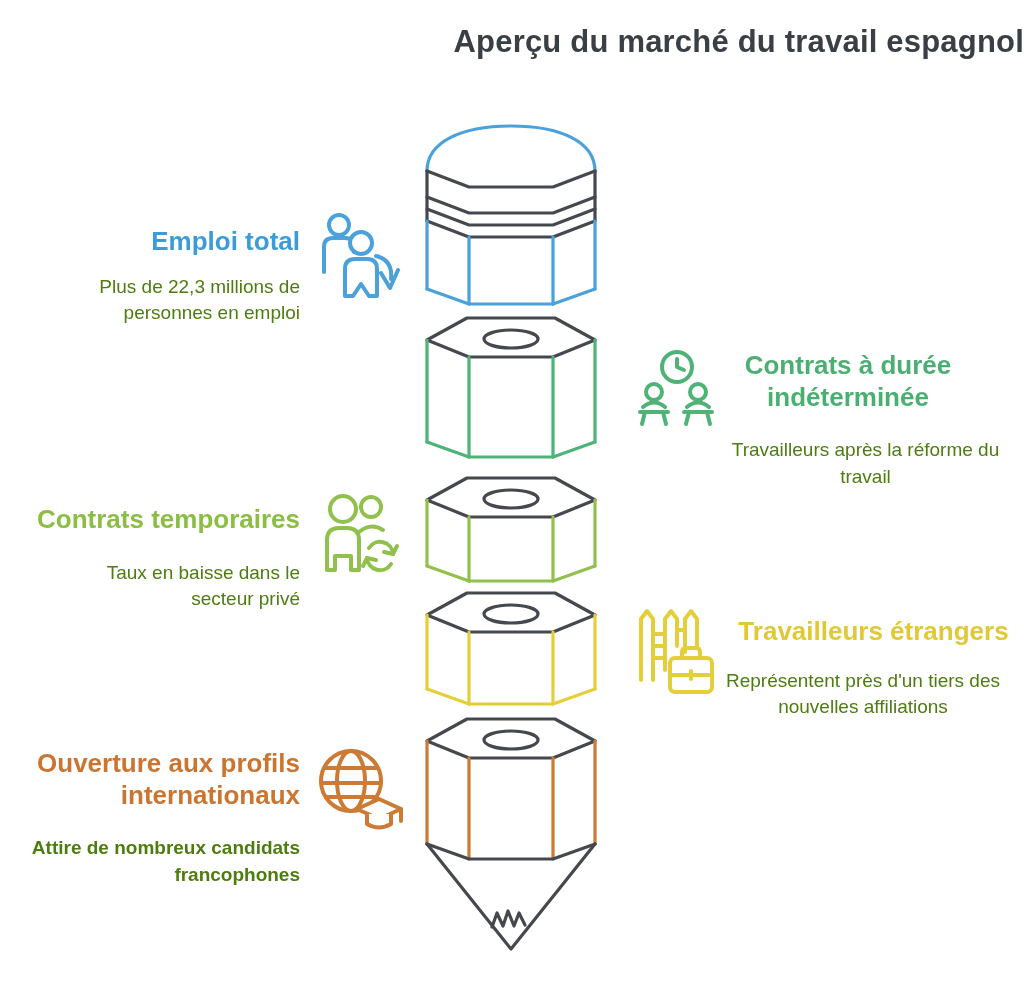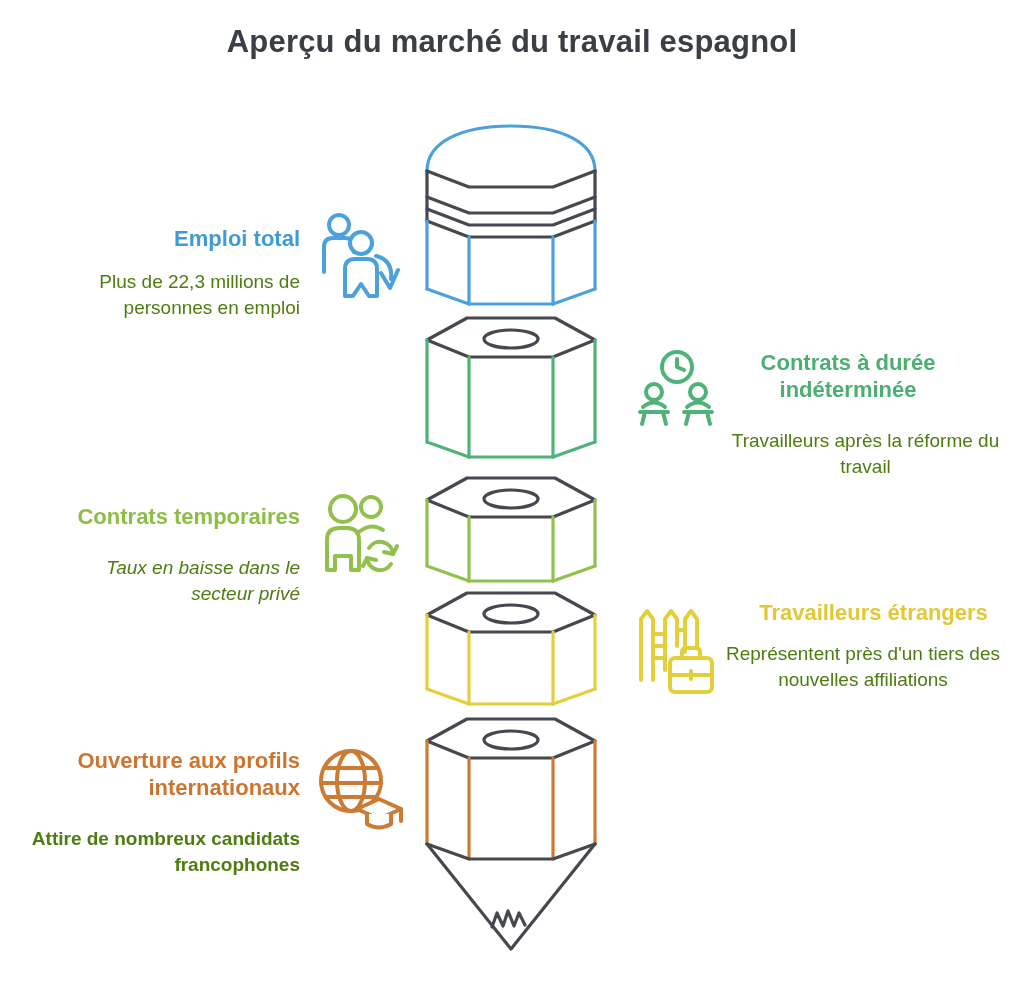--- a/index.html
+++ b/index.html
@@ -5,50 +5,50 @@
   html,body{margin:0;padding:0;background:#ffffff;}
   .canvas{
     position:relative;
     width:1024px;height:998px;
     background:#ffffff;
     font-family:"Liberation Sans",sans-serif;
     overflow:hidden;
   }
   .page-title{
     position:absolute;left:0;top:24px;width:1024px;
-    text-align:center;
+    text-align:right;
     font-size:31px;font-weight:700;color:#3a3e45;
     letter-spacing:.2px;
   }
   .pencil-svg{position:absolute;left:0;top:0;}
   .block{position:absolute;}
   .block .heading{
-    font-size:22px;font-weight:600;line-height:1.22;
+    font-size:26px;font-weight:600;line-height:1.22;
   }
   .block .body{
     margin-top:22px;
     font-size:19px;line-height:1.4;color:#4d7c0f;
   }
   .left-block{text-align:right;}
   .left-block .body{margin-left:auto;}
   .right-block{text-align:center;}
   .icon{position:absolute;}
 
   
   .b0{right:724px;top:226px;width:270px;}
   .b0 .body{max-width:242px;margin-top:16px;}
   .b1{left:723px;top:350px;width:300px;}
   .b1 .heading{max-width:250px;}
   .b1 .body{max-width:285px;margin-top:24px;}
   .b2{right:724px;top:504px;width:310px;}
   .b2 .heading{white-space:nowrap;}
-  .b2 .body{max-width:218px;margin-top:24px;font-style:italic;}
-  .b3{left:723px;top:600px;width:301px;}
+  .b2 .body{max-width:218px;margin-top:24px;}
+  .b3{left:723px;top:616px;width:301px;}
   .b3 .heading{white-space:nowrap;}
-  .b3 .body{max-width:280px;margin-top:14px;}
+  .b3 .body{max-width:280px;margin-top:20px;}
   .b4{right:724px;top:748px;width:302px;}
   .b4 .body{max-width:288px;margin-top:24px;font-weight:bold;}
 
   .i0{left:316px;top:212px;}
   .i1{left:638px;top:350px;}
   .i2{left:318px;top:492px;}
   .i3{left:636px;top:608px;}
   .i4{left:316px;top:746px;}
 </style>
 </head>

